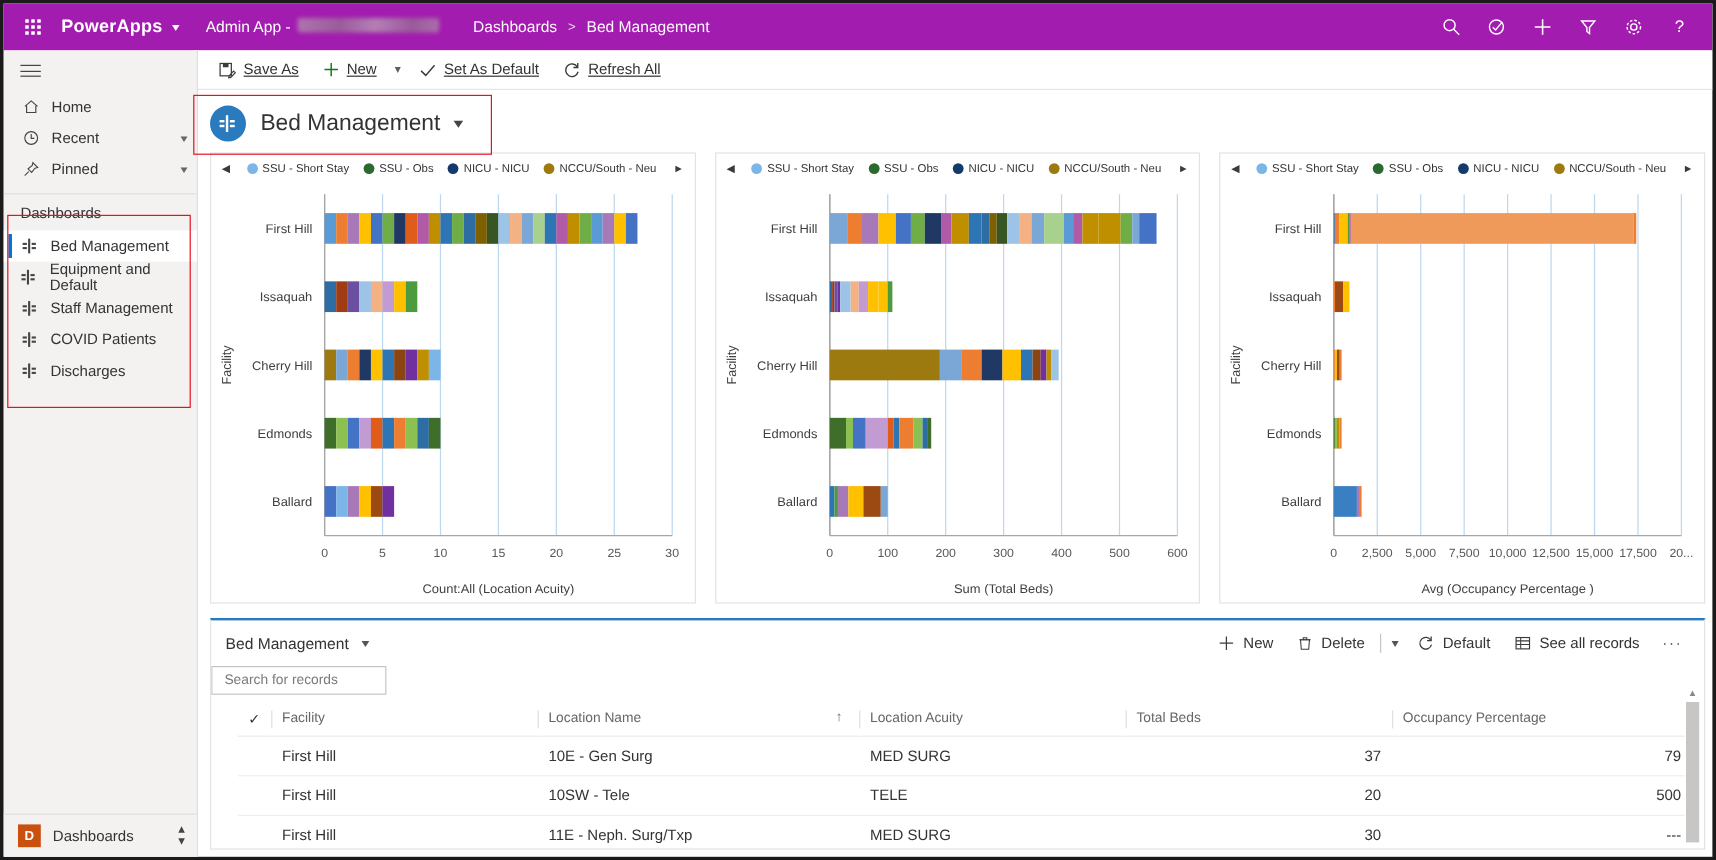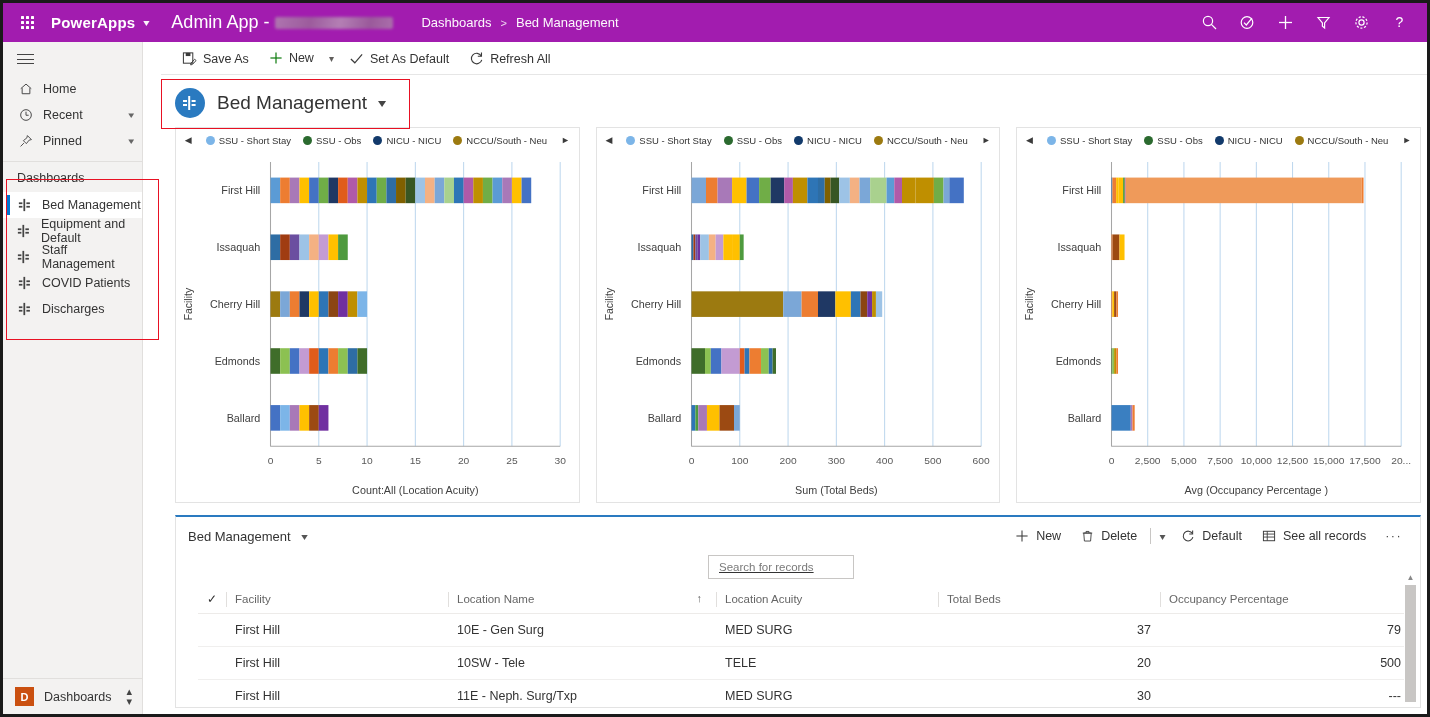--- a/index.html
+++ b/index.html
@@ -16,43 +16,43 @@
   
   .topbar {
     height:39px; background:#a21caf; display:flex; align-items:center;
     color:#fff; font-size:13px; padding:0 6px 0 10px;
   }
   .waffle { width:28px; display:flex; align-items:center; justify-content:center; cursor:pointer; }
   .waffle-grid { display:grid; grid-template-columns:repeat(3,3px); grid-template-rows:repeat(3,3px); gap:2px; }
   .waffle-grid i { display:block; width:3px; height:3px; background:#fff; border-radius:0.5px; }
   .brand { font-size:15px; font-weight:bold; margin-left:10px; letter-spacing:.2px; }
   .chev { display:inline-block; font-size:10px; margin-left:9px; opacity:.95; transform:scaleX(1.25); }
-  .appname { margin-left:22px; font-size:18px; display:flex; align-items:center; gap:6px; }
+  .appname { margin-left:22px; font-size:13px; display:flex; gap:6px; }
   .redacted { display:inline-block; width:118px; height:12px; border-radius:2px;
      background:linear-gradient(100deg,#b07ab0,#9c5f9c 30%,#b585b5 55%,#9a5d9a 80%,#ac74ac);
      filter:blur(1.6px); opacity:.95; vertical-align:middle; }
   .crumbs { margin-left:28px; font-size:13px; display:flex; align-items:center; gap:9px; opacity:.97; }
   .crumbs .sep { font-size:11px; opacity:.85; }
   .top-right { margin-left:auto; display:flex; align-items:center; gap:2px; padding-right:4px; }
   .tib { width:36px; height:32px; display:flex; align-items:center; justify-content:center; cursor:pointer; }
   .tib svg { display:block; }
 
   
   .cmdbar {
     position:absolute; left:158px; top:39px; right:0; height:33px; background:#fff;
     border-bottom:1px solid #e6e6e6; display:flex; align-items:center; padding-left:12px; gap:2px;
     font-size:12.5px; color:#333;
   }
-  .cmd { display:flex; align-items:flex-end; gap:6px; padding:4px 9px; cursor:pointer; white-space:nowrap; }
+  .cmd { display:flex; align-items:flex-start; gap:6px; padding:4px 9px; cursor:pointer; white-space:nowrap;text-decoration:underline; }
   .cmd svg { display:block; }
   .cmd-chev { padding:4px 4px; cursor:pointer; color:#605e5c; font-size:10px; display:flex; align-items:center; }
 
   
   .sidenav {
-    position:absolute; left:0; top:39px; width:140px; bottom:0; background:#f3f2f1;
+    position:absolute; left:0; top:39px; width:162px; bottom:0; background:#f3f2f1;
     border-right:1px solid #e1dfdd; font-size:12.5px; color:#333;
   }
   .hamb { height:34px; display:flex; align-items:center; padding-left:14px; cursor:pointer; }
   .hamb span { display:block; width:17px; height:10px; border-top:1.4px solid #444; border-bottom:1.4px solid #444; position:relative; }
   .hamb span:after { content:""; position:absolute; left:0; top:3.8px; width:17px; height:1.4px; background:#444; }
   .nav-item { height:26px; display:flex; align-items:center; padding:0 8px 0 14px; cursor:pointer; gap:9px; }
   .nav-ico { width:17px; display:flex; align-items:center; justify-content:center; color:#444; }
   .nav-lbl { flex:1; }
   .nav-caret { font-size:9px; color:#666; transform:scaleX(1.3); }
   .nav-sep { height:1px; background:#e1dfdd; margin:7px 0 0; }
@@ -94,21 +94,21 @@
   .gridpanel { position:absolute; left:172px; top:512px; right:6px; bottom:6px; background:#fff;
                border:1px solid #e3e3e3; border-top:2px solid #2a7ac0; overflow:hidden; }
   .grid-head { height:38px; display:flex; align-items:center; padding:0 10px 0 12px; font-size:12.5px; }
   .gh-title { font-size:13px; color:#333; }
   .gh-chev { margin-left:11px; font-size:10px; color:#555; transform:scaleX(1.3); cursor:pointer; }
   .gh-cmds { margin-left:auto; display:flex; align-items:center; gap:2px; color:#333; }
   .gcmd { display:flex; align-items:center; gap:7px; padding:4px 9px; cursor:pointer; white-space:nowrap; }
   .gdiv { width:1px; height:16px; background:#c8c6c4; margin:0 2px; }
   .gchev { padding:4px 5px; font-size:10px; color:#555; cursor:pointer; transform:scaleX(1.2); }
   .gdots { padding:4px 8px; color:#444; letter-spacing:1.4px; cursor:pointer; }
-  .searchrow { height:32px; display:flex; justify-content:center; padding:0 34px 0 0;text-decoration:underline; }
+  .searchrow { height:32px; display:flex; justify-content:flex-start; padding:0 34px 0 0; }
   .searchbox { width:146px; height:24px; border:1px solid #c8c6c4; display:flex; align-items:center; padding:0 6px 0 8px; }
   .searchbox input { border:0; outline:0; flex:1; font-size:11.5px; color:#555; font-family:"Liberation Sans", sans-serif; background:transparent; }
   .searchbox input::placeholder { color:#7a7a7a; }
 
   table.recs { width:1212px; border-collapse:collapse; font-size:12.5px; table-layout:fixed; margin-left:22px; }
   table.recs th { font-weight:normal; color:#666; font-size:11.5px; text-align:left; padding:5px 9px 7px;
                   border-bottom:1px solid #edebe9; position:relative; }
   table.recs th + th:before { content:""; position:absolute; left:0; top:5px; bottom:6px; width:1px; background:#e1dfdd; }
   table.recs td { padding:9px 9px; border-bottom:1px solid #f0efee; color:#333; }
   .col-check { width:28px; text-align:center !important; padding-left:0 !important; padding-right:0 !important; }

